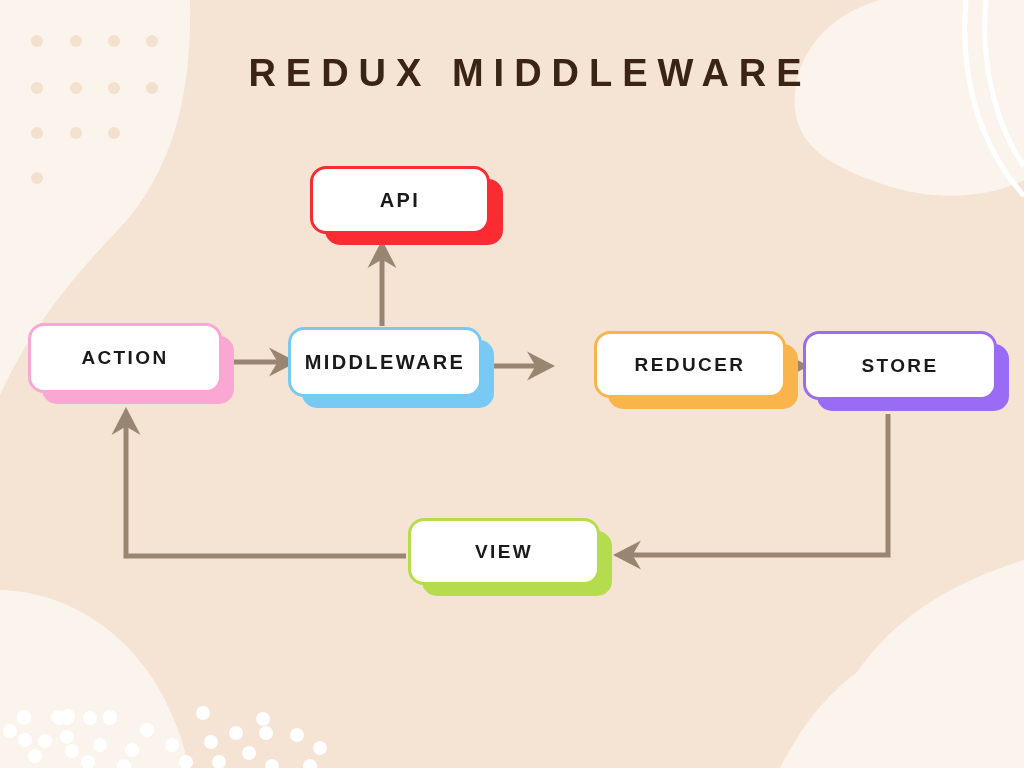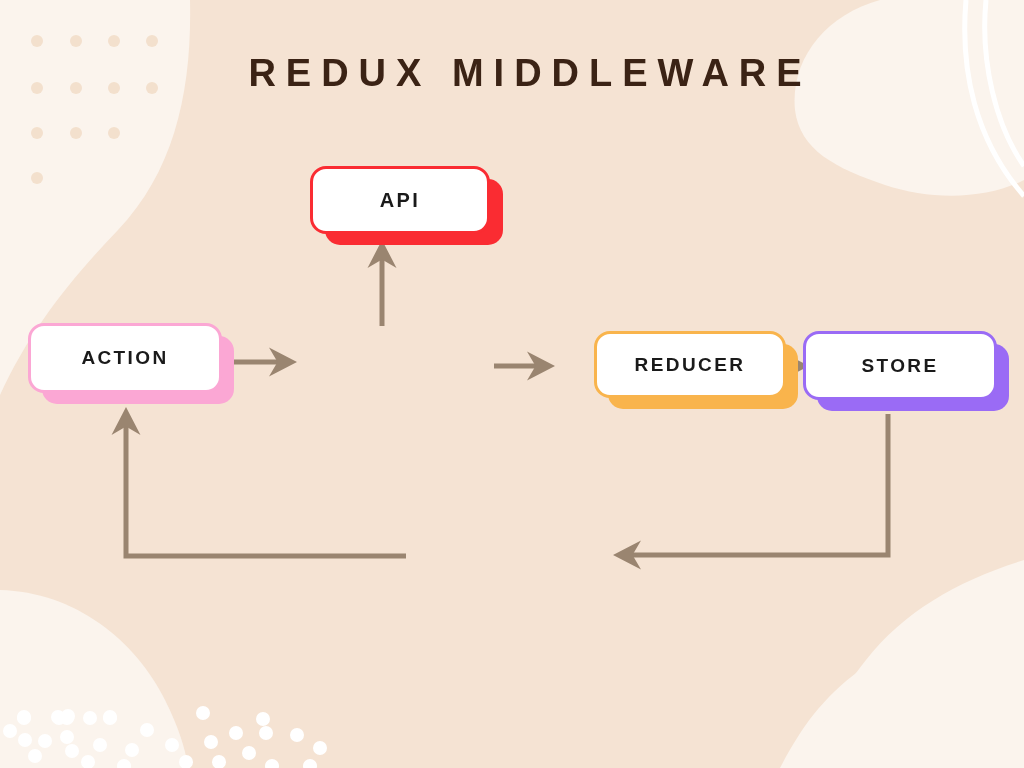--- a/index.html
+++ b/index.html
@@ -165,23 +165,29 @@
   </svg>
 
   <div class="node node-api">
     <span>API</span>
   </div>
 
   <div class="node node-action">
     <span>ACTION</span>
   </div>
 
+  <div class="node node-middleware">
+    <span>MIDDLEWARE</span>
+  </div>
 
   <div class="node node-reducer">
     <span>REDUCER</span>
   </div>
 
   <div class="node node-store">
     <span>STORE</span>
   </div>
 
+  <div class="node node-view">
+    <span>VIEW</span>
+  </div>
 
 </div>
 
 </body></html>

